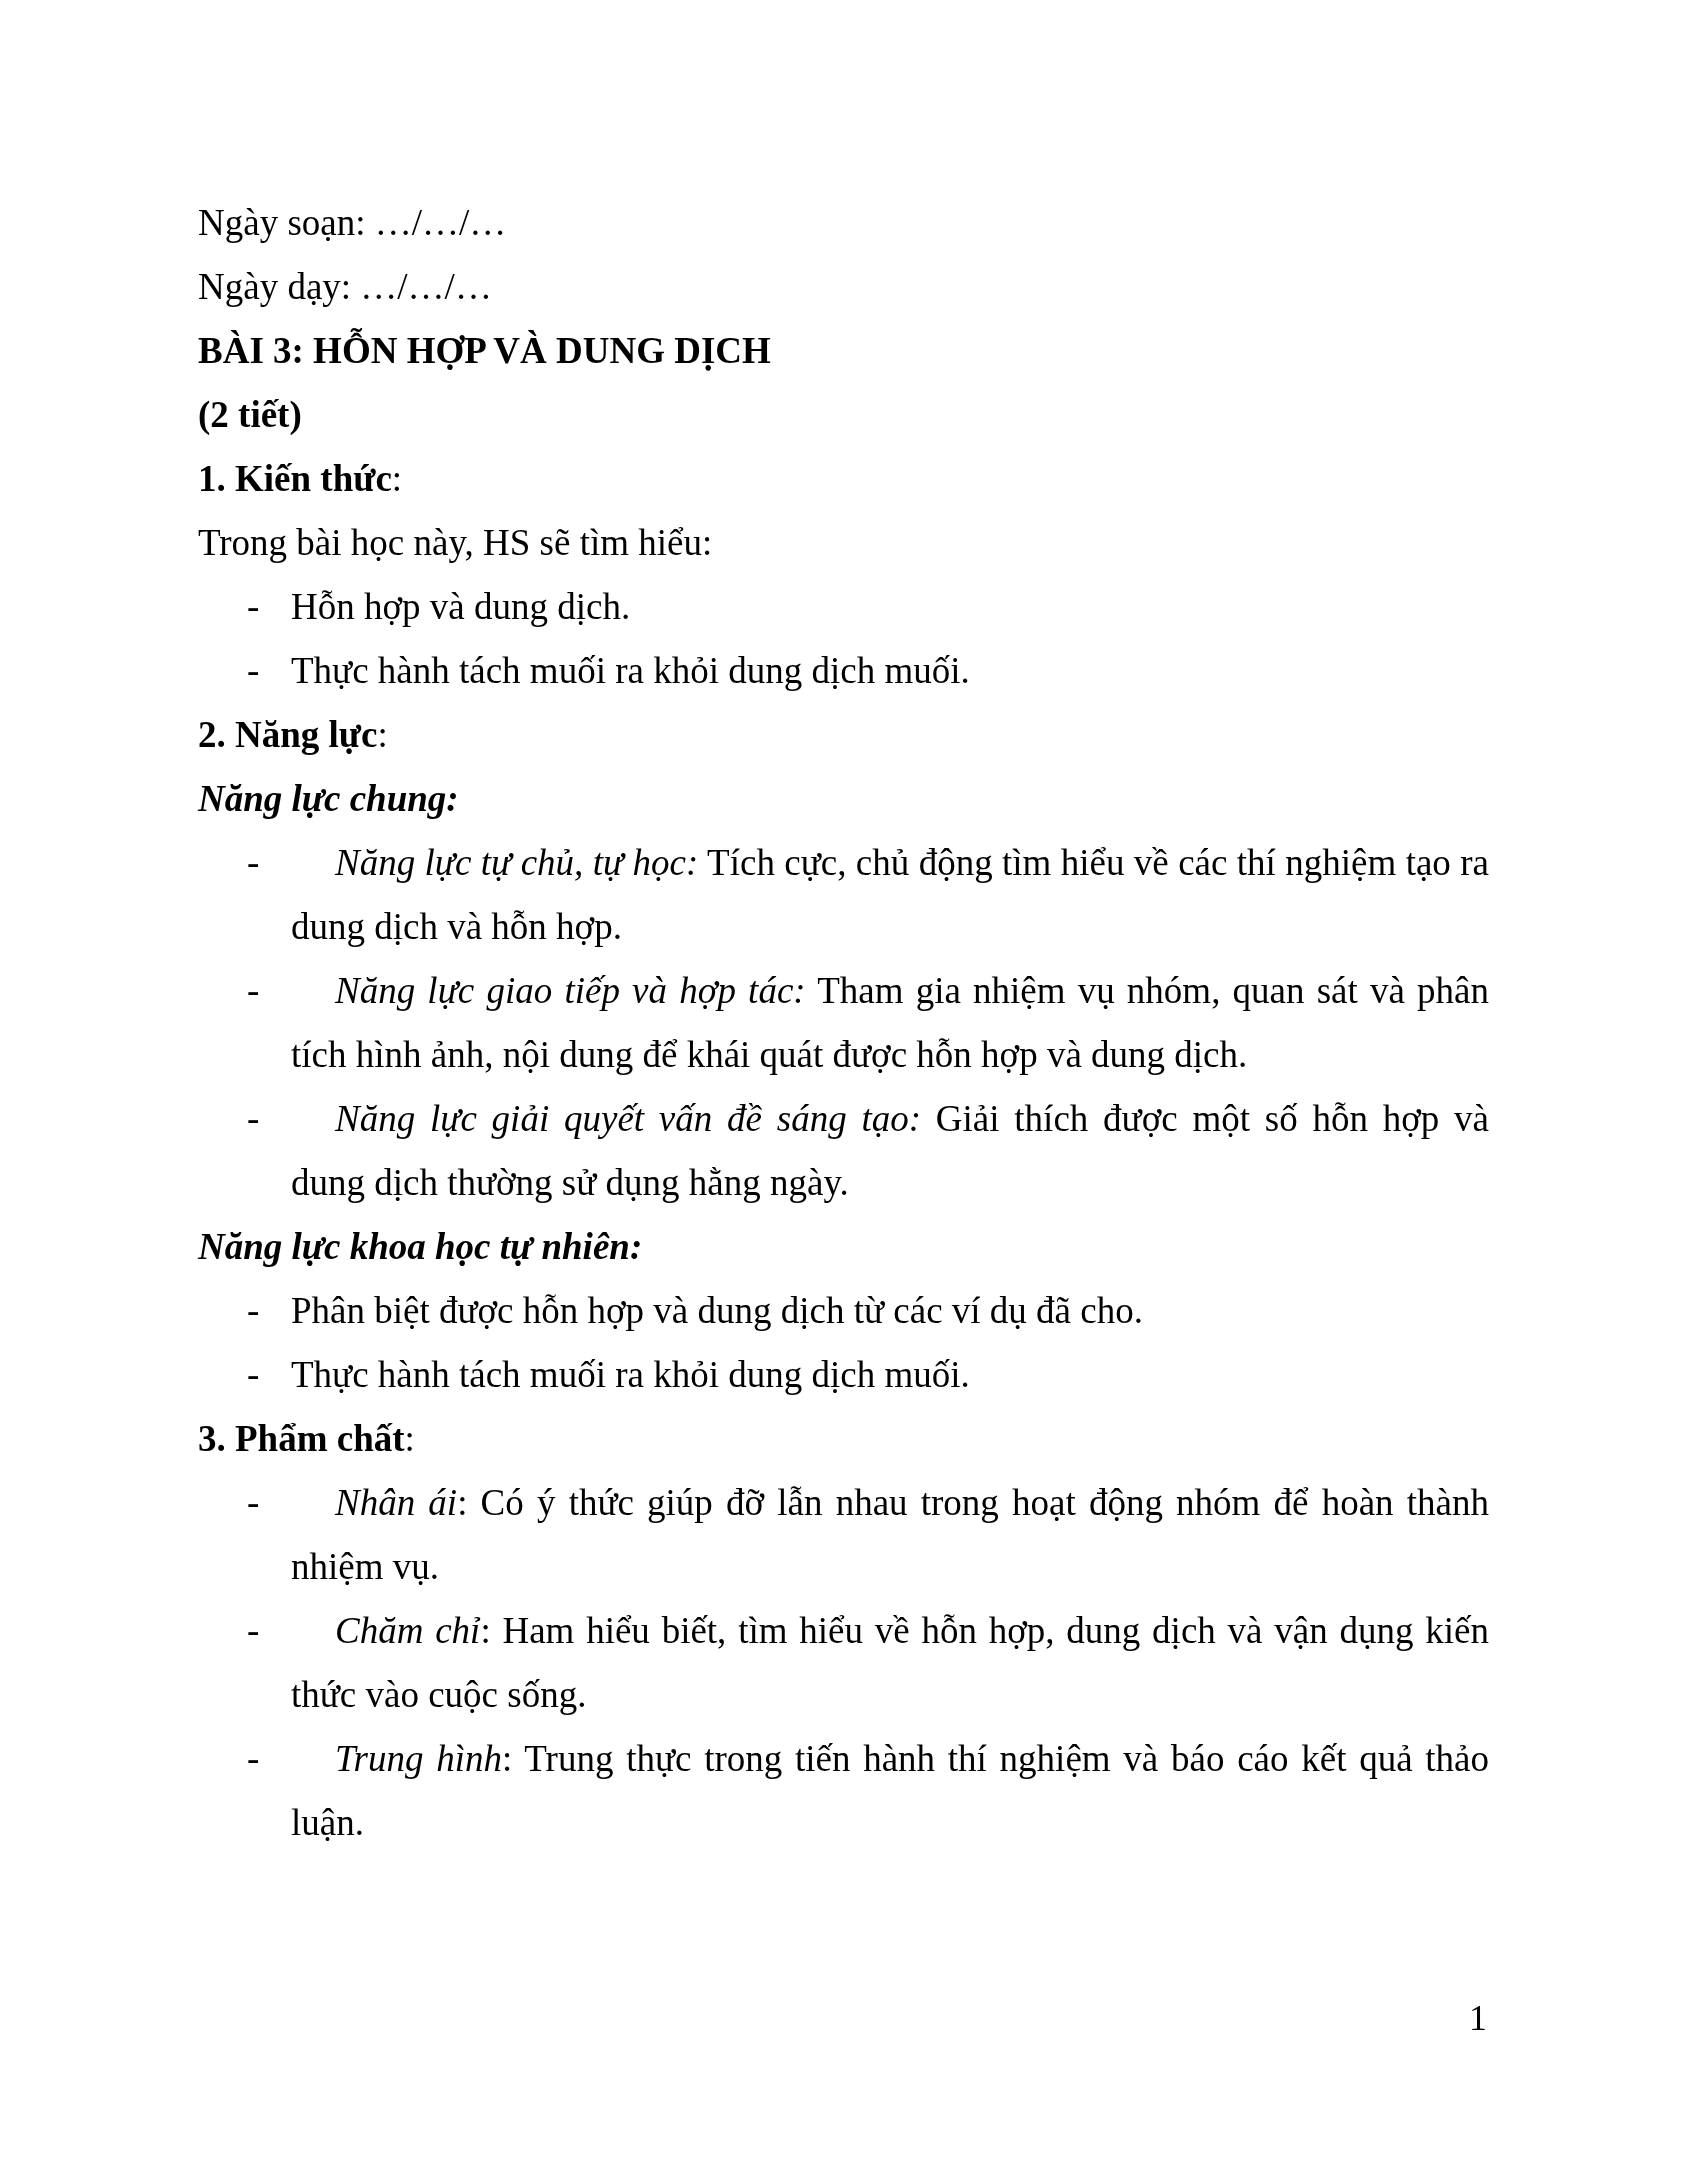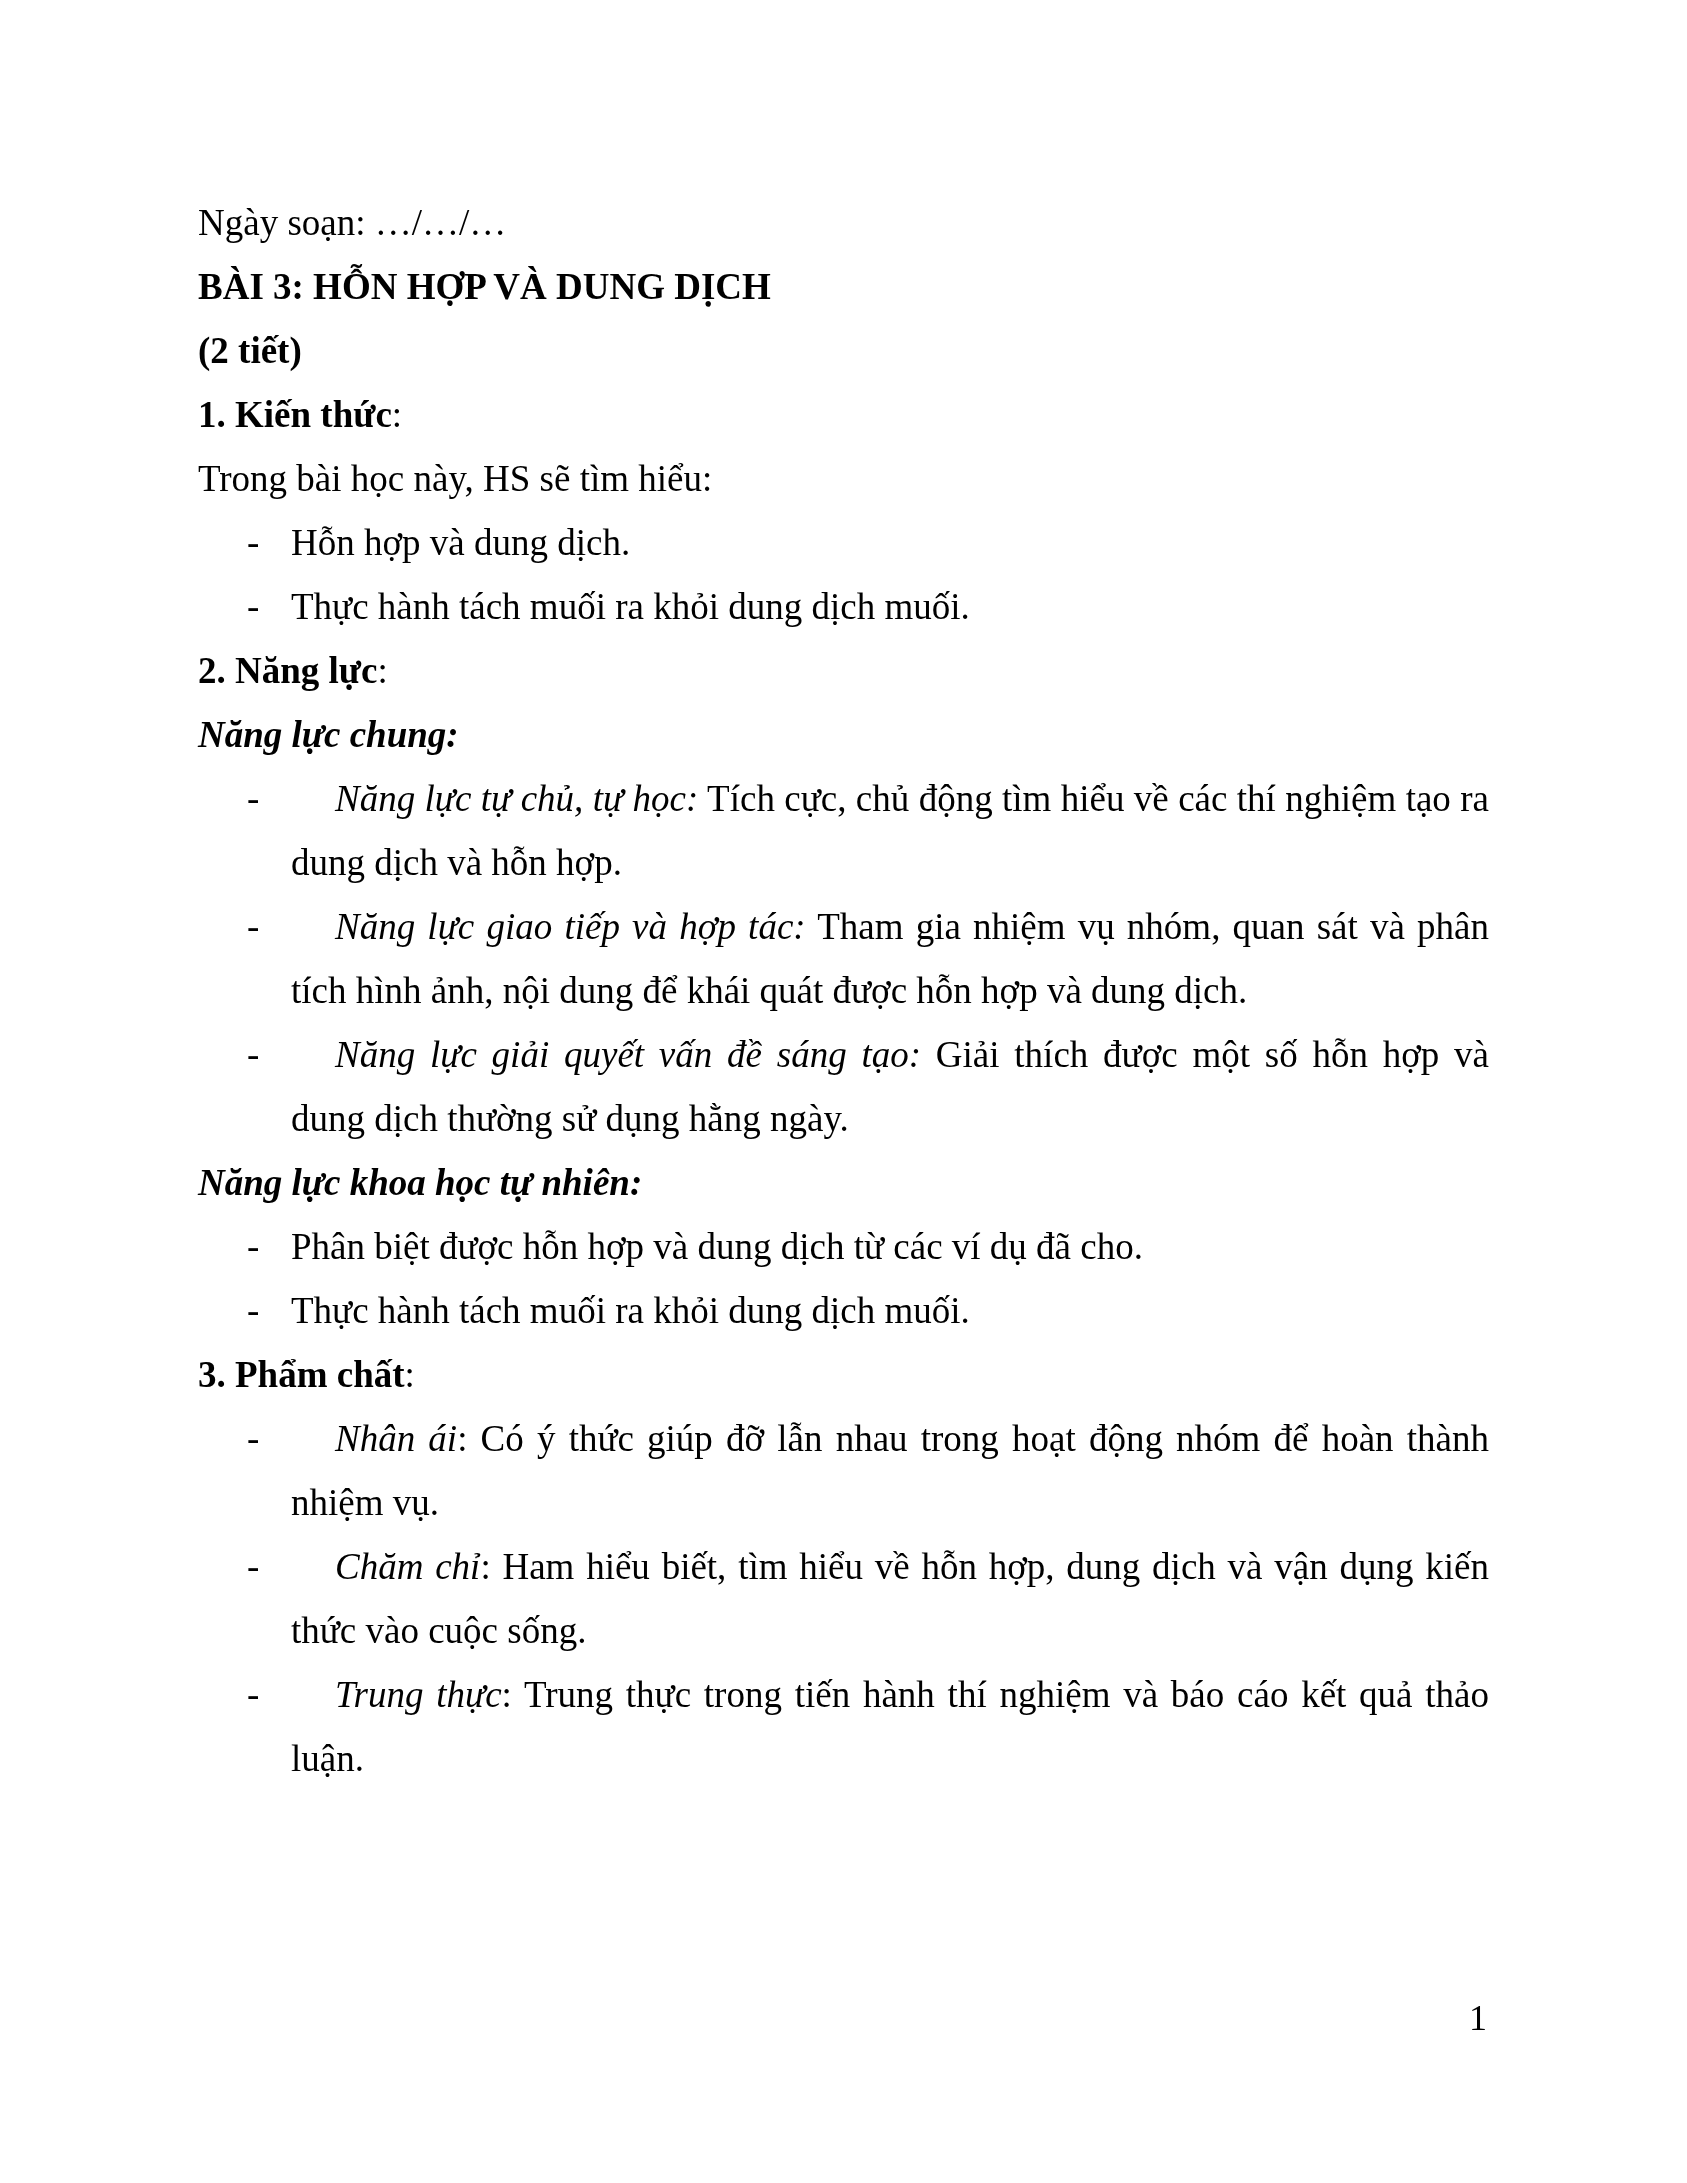--- a/index.html
+++ b/index.html
@@ -43,20 +43,21 @@
     font-size: 36px;
     line-height: 48px;
   }
 </style>
 </head>
 <body>
 
 <div class="page">
 
   <p>Ngày soạn: …/…/…</p>
+  <p>Ngày dạy: …/…/…</p>
 
   <p class="center b">BÀI 3: HỖN HỢP VÀ DUNG DỊCH</p>
   <p class="center b">(2 tiết)</p>
 
 
   <p><span class="b">1. Kiến thức</span><span>:</span></p>
 
   <p>Trong bài học này, HS sẽ tìm hiểu:</p>
 
   <div class="li">
@@ -101,20 +102,20 @@
   <div class="li">
     <span class="marker">-</span>
     <span class="txt"><span class="i">Nhân ái</span><span>: Có ý thức giúp đỡ lẫn nhau trong hoạt động nhóm để hoàn thành nhiệm vụ.</span></span>
   </div>
   <div class="li">
     <span class="marker">-</span>
     <span class="txt"><span class="i">Chăm chỉ</span><span>: Ham hiểu biết, tìm hiểu về hỗn hợp, dung dịch và vận dụng kiến thức vào cuộc sống.</span></span>
   </div>
   <div class="li">
     <span class="marker">-</span>
-    <span class="txt"><span class="i">Trung thực</span><span>: Trung thực trong tiến hành thí nghiệm và báo cáo kết quả thảo luận.</span></span>
+    <span class="txt"><span class="i">Trung hình</span><span>: Trung thực trong tiến hành thí nghiệm và báo cáo kết quả thảo luận.</span></span>
   </div>
 
 
   <div class="pageno">1</div>
 
 </div>
 
 
 </body></html>

